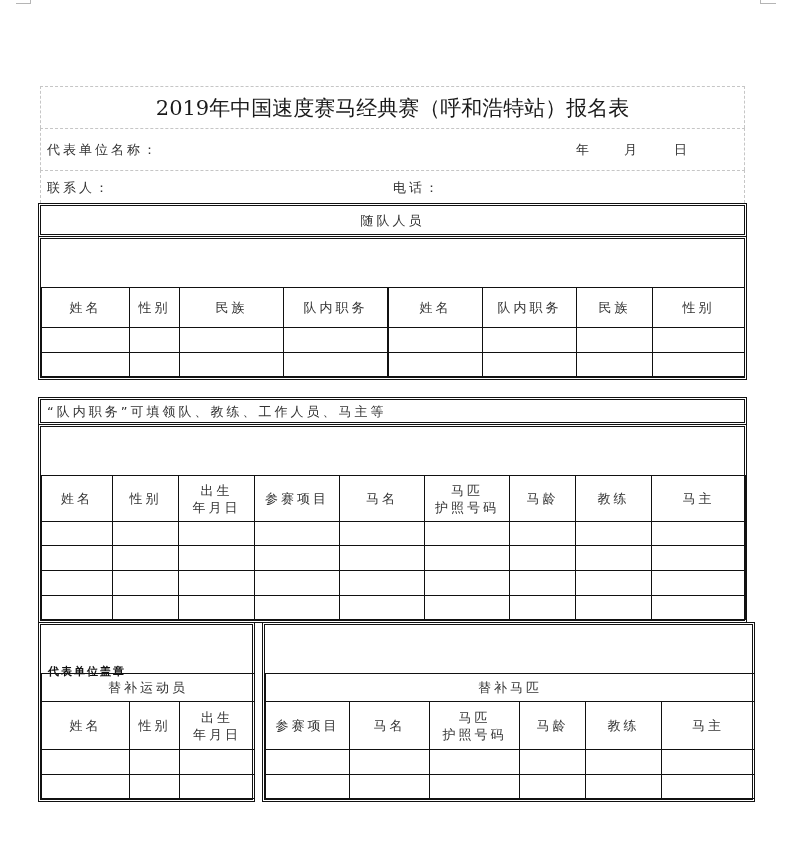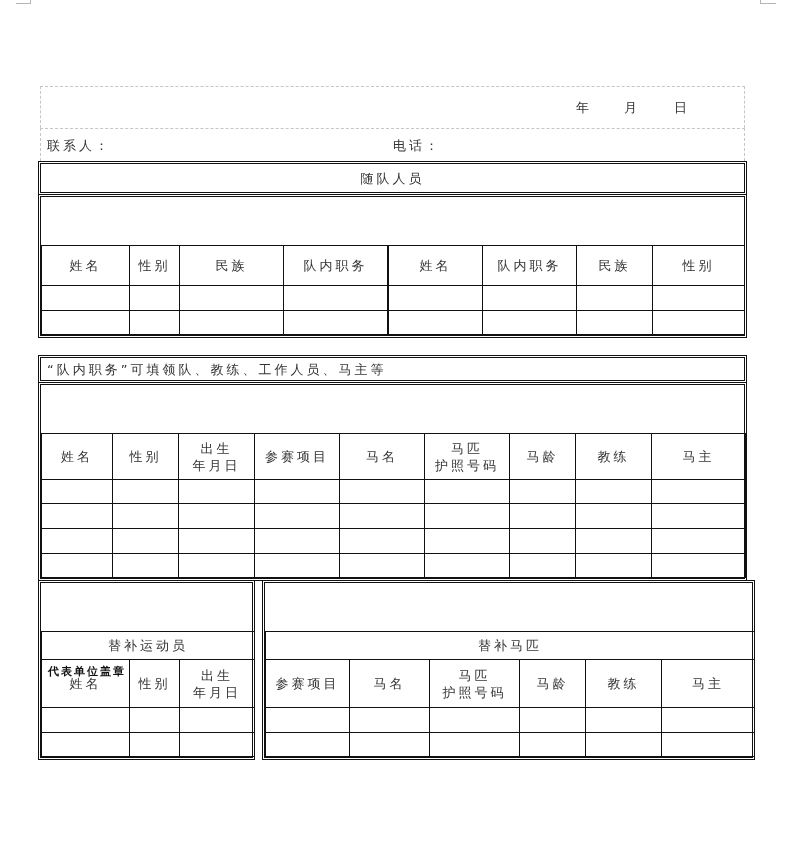--- a/index.html
+++ b/index.html
@@ -30,21 +30,23 @@
           color:#111; letter-spacing:2px; }
   .dbl { border:1px solid #111; outline:1px solid #111; outline-offset:1px; box-sizing:border-box; }
 </style>
 </head>
 <body>
 
 <div class="corner corner-tl"></div>
 <div class="corner corner-tr"></div>
 
 <div class="form">
+  <div class="dash-row title-row">2019年中国速度赛马经典赛（呼和浩特站）报名表</div>
   <div class="dash-row info-row">
+    <span style="left:6px;">代表单位名称：</span>
     <span style="left:535px;">年</span>
     <span style="left:583px;">月</span>
     <span style="left:633px;">日</span>
   </div>
   <div class="dash-row info-row" style="height:33px;line-height:33px;">
     <span style="left:6px;">联系人：</span>
     <span style="left:352px;">电话：</span>
   </div>
 
   <div class="block" style="margin-top:2px;">

